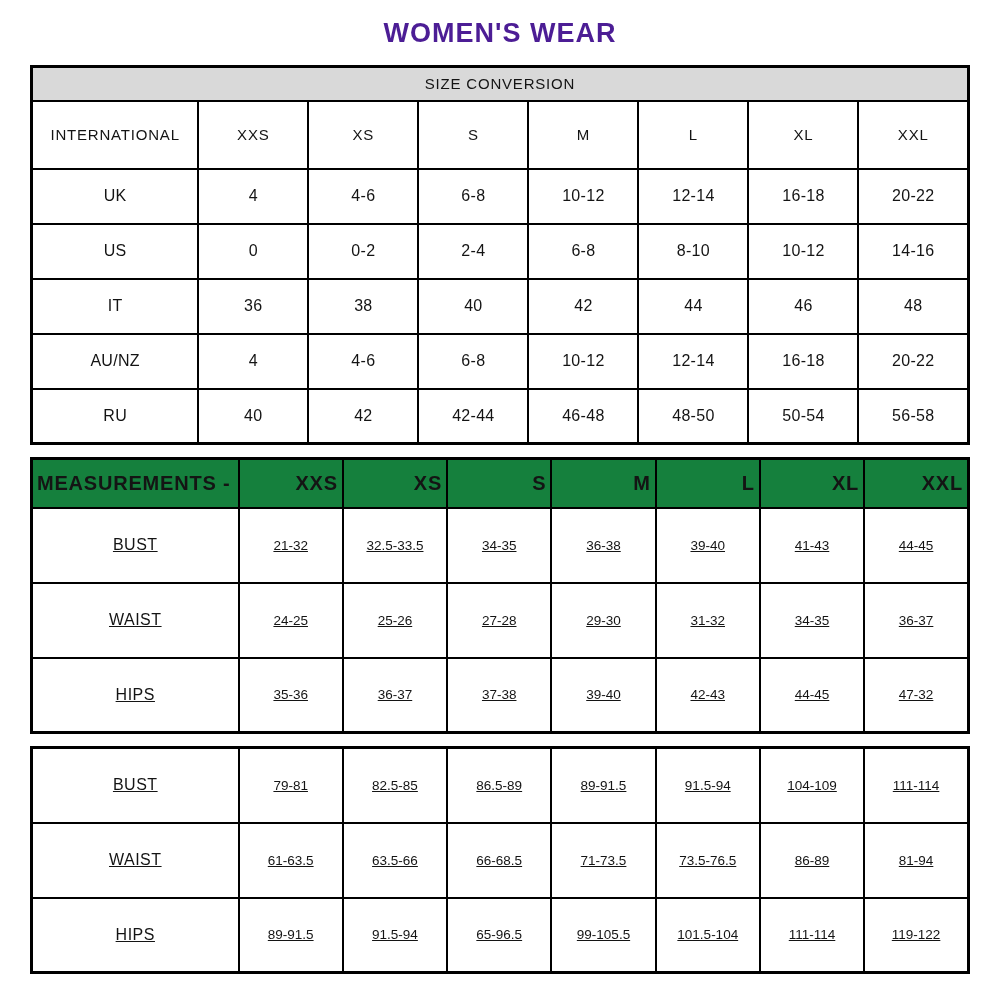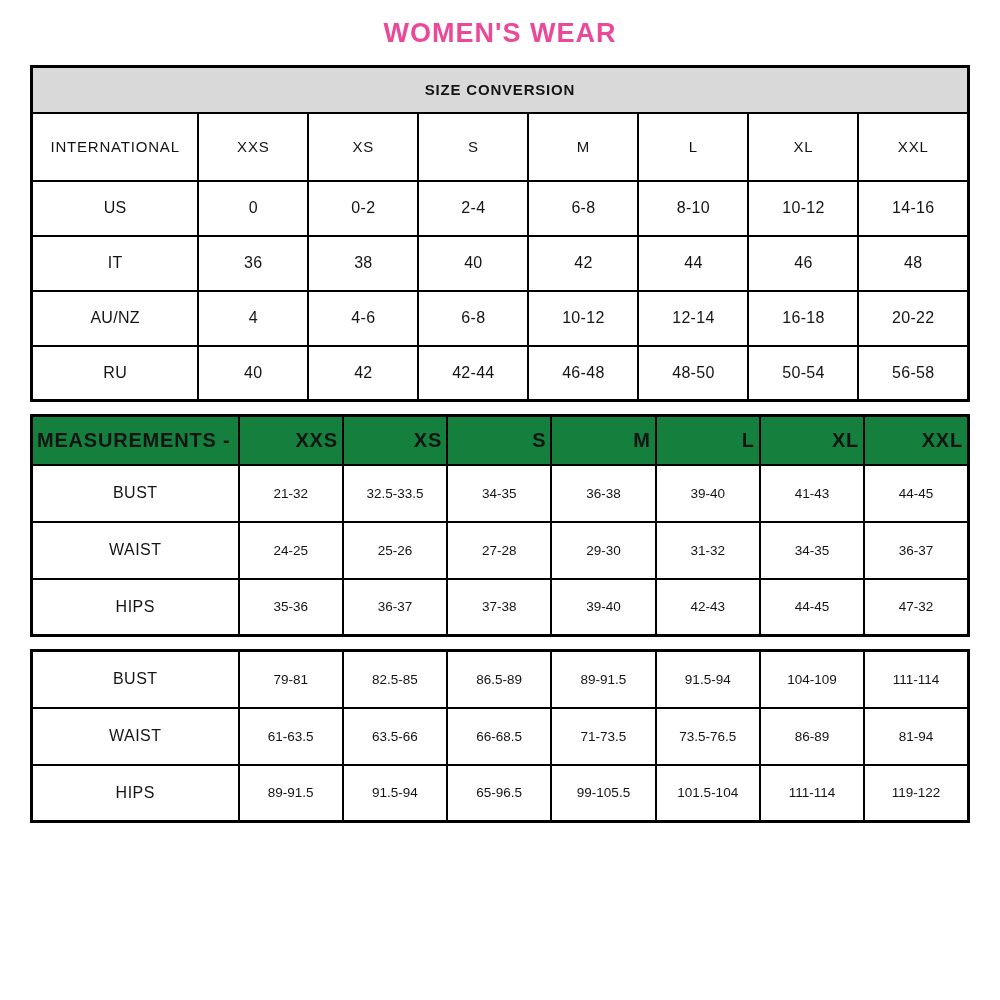--- a/index.html
+++ b/index.html
@@ -10,64 +10,64 @@
     font-family: "Liberation Sans", "DejaVu Sans", sans-serif;
     color: #141414;
   }
   .page { width: 1000px; height: 1000px; padding: 10px 30px 0; }
   .page-title {
     text-align: center;
     font-size: 27px;
     font-weight: 800;
     letter-spacing: 1px;
     margin: 8px 0 16px;
-    color: #ec4899;
+    color: #4c1d95;
   }
   table {
     border-collapse: collapse;
     width: 940px;
     table-layout: fixed;
     border: 3px solid #000;
   }
   td {
     border: 2px solid #000;
     text-align: center;
     vertical-align: middle;
     padding: 0 4px;
     overflow: hidden;
     white-space: nowrap;
   }
   .gap { height: 12px; }
 
   
   .t1 .title-row td {
     background: #d9d9d9;
-    height: 46px;
-    font-weight: 700;
+    height: 34px;
+    font-weight: 400;
     font-size: 15px;
     letter-spacing: 0.8px;
   }
   .t1 .head-row td {
     height: 68px;
     font-size: 15px;
     letter-spacing: 0.8px;
   }
   .t1 .data-row td { height: 55px; font-size: 16px; letter-spacing: 0.3px; }
   .t1 col.label-col { width: 17.8%; }
 
   
   .t2 .head-row td {
     background: #15803d;
     height: 49px;
     font-weight: 700;
     font-size: 20px;
     letter-spacing: 0.8px;
     text-align: right;
   }
-  .t2 .data-row td { height: 57px; font-size: 13.5px; }
+  .t2 .data-row td { height: 75px; font-size: 13.5px; text-decoration: underline; }
   .t2 .data-row td.row-label { font-size: 16px; letter-spacing: 0.5px; }
   .t2 col.label-col { width: 22.1%; }
 </style>
 </head>
 <body>
 
 <div class="page">
 
   <div class="page-title">WOMEN'S WEAR</div>
 
@@ -88,20 +88,30 @@
     </tr>
     <tr class="head-row">
       <td>INTERNATIONAL</td>
       <td>XXS</td>
       <td>XS</td>
       <td>S</td>
       <td>M</td>
       <td>L</td>
       <td>XL</td>
       <td>XXL</td>
+    </tr>
+    <tr class="data-row">
+      <td class="row-label">UK</td>
+      <td>4</td>
+      <td>4-6</td>
+      <td>6-8</td>
+      <td>10-12</td>
+      <td>12-14</td>
+      <td>16-18</td>
+      <td>20-22</td>
     </tr>
     <tr class="data-row">
       <td class="row-label">US</td>
       <td>0</td>
       <td>0-2</td>
       <td>2-4</td>
       <td>6-8</td>
       <td>8-10</td>
       <td>10-12</td>
       <td>14-16</td>

